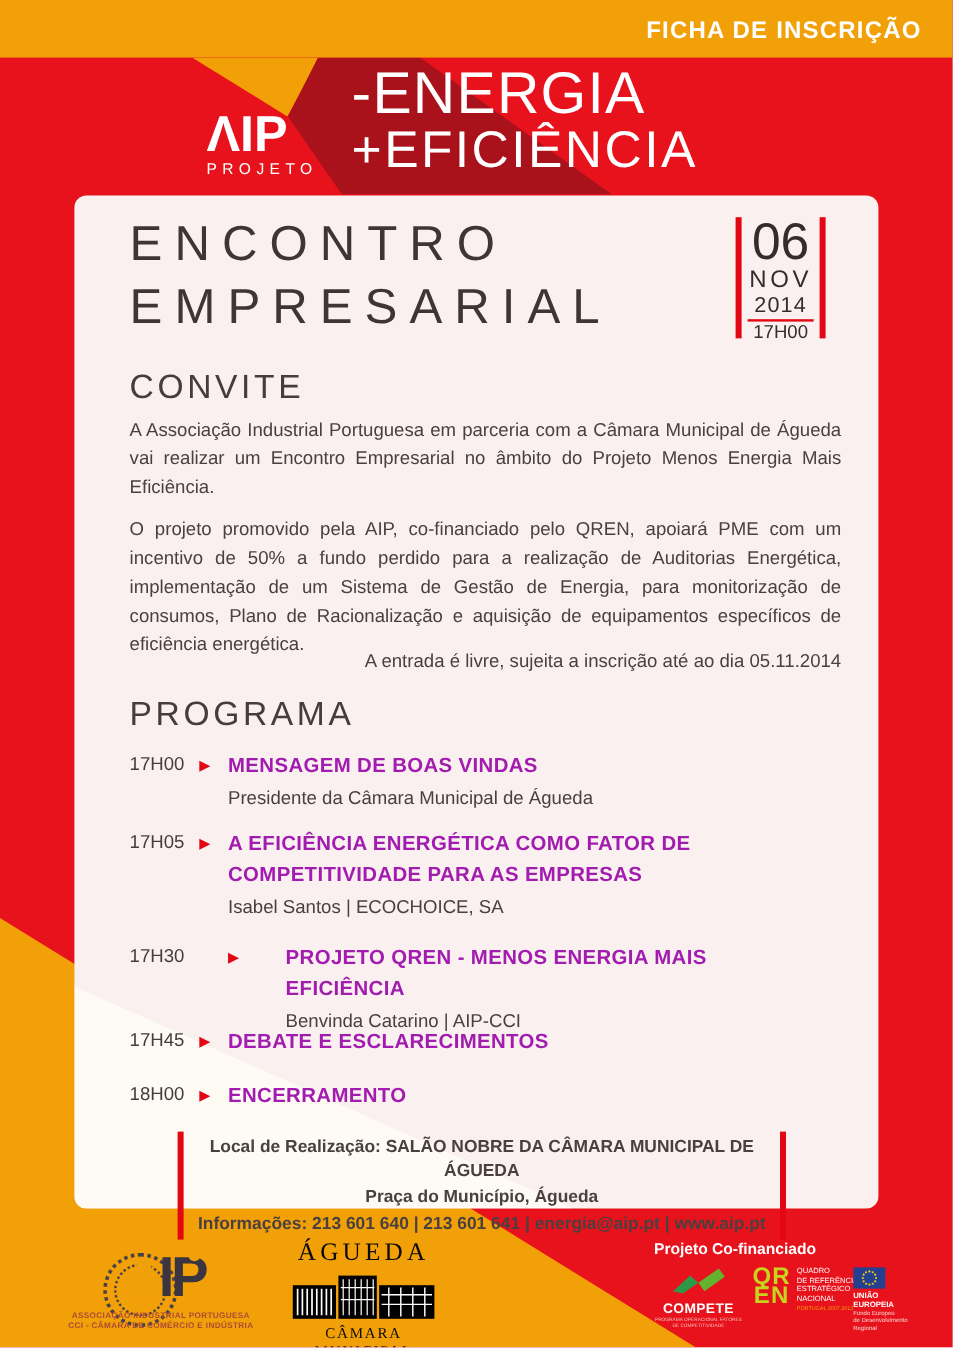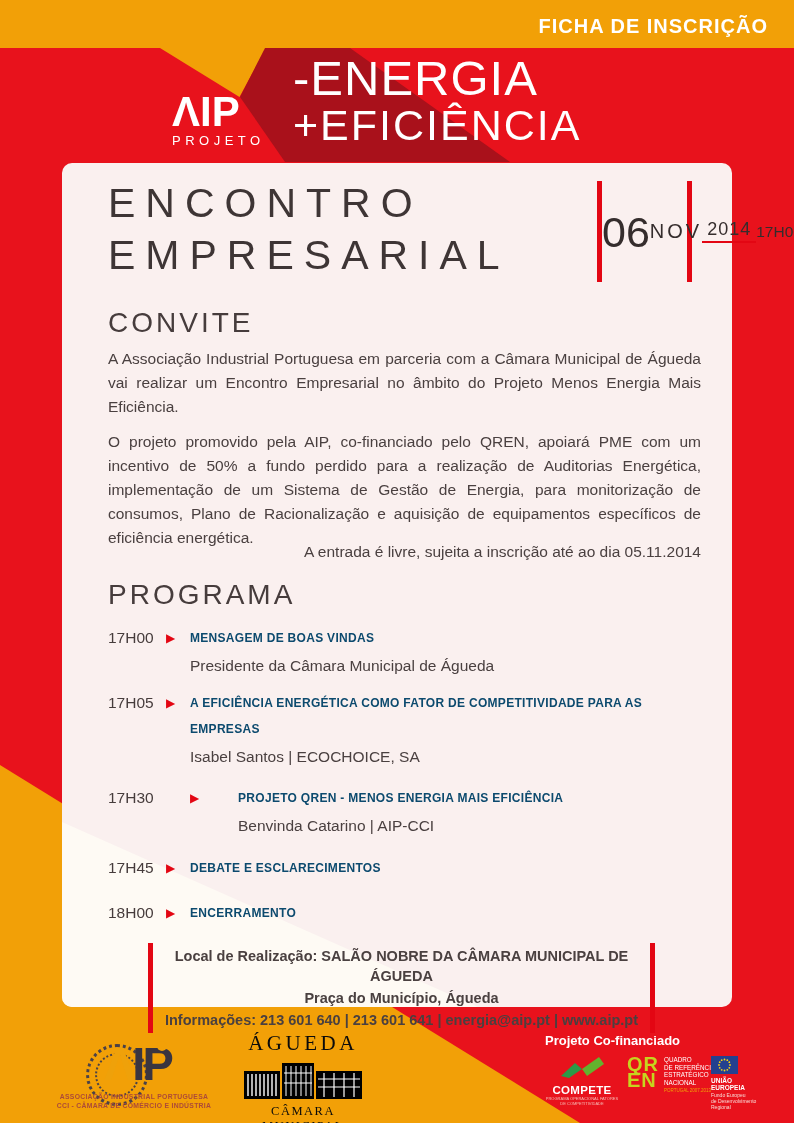--- a/index.html
+++ b/index.html
@@ -29,23 +29,23 @@
 
   
   .card{position:absolute;left:62px;top:163px;width:670px;height:844px;
         background:#FAF0EF;border-radius:10px;}
   .card-light{position:absolute;left:0;top:0;width:670px;height:844px;border-radius:10px;
         background:#FEFAF4;clip-path:polygon(0px 659px,416px 844px,0px 844px);}
   .card *{box-sizing:border-box;}
 
   .event-title{position:absolute;left:46px;top:14px;font-size:41px;line-height:52px;
         font-weight:300;letter-spacing:10px;color:#3E3535;}
-  .datebox{position:absolute;left:535px;top:18px;width:95px;height:101px;
+  .datebox{position:absolute;left:551px;top:18px;width:75px;height:101px;
         border-left:5px solid #E30613;border-right:5px solid #E30613;
-        display:flex;flex-direction:row;align-items:center;color:#352D2D;}
+        display:flex;flex-direction:column;align-items:center;color:#352D2D;}
   .datebox .day{font-size:43px;line-height:42px;font-weight:normal;}
   .datebox .mon{font-size:20px;line-height:21px;letter-spacing:3px;}
   .datebox .yr{font-size:18px;line-height:20px;letter-spacing:1px;
         border-bottom:2px solid #E30613;padding:0 5px 2px;margin-bottom:2px;}
   .datebox .tim{font-size:15.5px;line-height:16px;}
 
   .sec-h{position:absolute;left:46px;font-size:28px;font-weight:300;
         letter-spacing:3px;color:#463C3C;}
   .convite-h{top:144px;}
   .programa-h{top:416px;}
@@ -53,22 +53,22 @@
         color:#4A4040;text-align:justify;}
   .p1{top:184px;}
   .p2{top:267px;}
   .note{position:absolute;left:46px;top:380px;width:593px;text-align:right;
         font-size:15.5px;color:#4A4040;}
 
   .prow{position:absolute;left:46px;display:flex;align-items:flex-start;width:580px;}
   .prow .t{width:58px;font-size:15.5px;line-height:26px;color:#463C3C;flex:none;}
   .prow .arr{width:24px;flex:none;color:#E30613;font-size:12px;line-height:26px;}
   .prow .content{width:498px;}
-  .prow .ptitle{font-size:12px;font-weight:bold;line-height:26px;
-        letter-spacing:0.3px;color:#0c4a6e;}
+  .prow .ptitle{font-size:17px;font-weight:bold;line-height:26px;
+        letter-spacing:0.3px;color:#a21caf;}
   .prow .speaker{font-size:15.5px;line-height:26px;margin-top:2px;color:#4A4040;}
   .r1{top:462px;} .r2{top:527px;} .r3{top:622px;gap:24px;} .r4{top:692px;} .r5{top:737px;}
 
   .local{position:absolute;left:86px;top:780px;width:507px;display:flex;align-items:stretch;font-weight:bold;}
   .local .bar{width:5px;background:#E30613;flex:none;}
   .local .ltext{flex:1;text-align:center;font-size:14.5px;line-height:20px;
         color:#4A4040;padding:3px 8px;}
   .local .l2{margin:2px 0;}
 
   
@@ -91,21 +91,21 @@
   .logo-agueda{position:absolute;left:236px;top:1031px;width:134px;text-align:center;
         color:#0B0B0B;font-family:"Liberation Serif",serif;}
   .ag-title{font-size:21px;letter-spacing:3.5px;}
   .ag-sub{font-size:12.5px;letter-spacing:1.5px;margin-top:1px;}
   .ag-bld{margin:3px auto 1px;display:block;}
 
   .compete{position:absolute;left:545px;top:1056px;width:74px;text-align:center;color:#fff;}
   .compete .cname{font-size:11.5px;font-weight:bold;letter-spacing:0.3px;margin-top:1px;}
   .compete .csub{font-size:4px;line-height:5px;color:#F5BDB6;}
   .qren{position:absolute;left:627px;top:1056px;display:flex;}
-  .qmark{font-size:20px;font-weight:bold;line-height:16px;color:#C6D41E;letter-spacing:1px;}
+  .qmark{font-size:20px;font-weight:bold;line-height:16px;color:#C6D41E;letter-spacing:1px;text-align:center;}
   .qtext{margin-left:5px;color:#fff;}
   .qtext .ql{font-size:6.3px;line-height:7.5px;}
   .qtext .qsub{font-size:4.5px;color:#F2A007;margin-top:2px;}
   .eu{position:absolute;left:703px;top:1056px;width:64px;color:#fff;}
   .eu .flag{display:block;margin-left:8px;}
   .eu .ename{font-size:6.5px;font-weight:bold;margin:3px 0 1px 8px;}
   .eu .esub{font-size:5px;line-height:6px;color:#F8D9D5;margin-left:8px;}
 </style>
 </head>
 <body>

